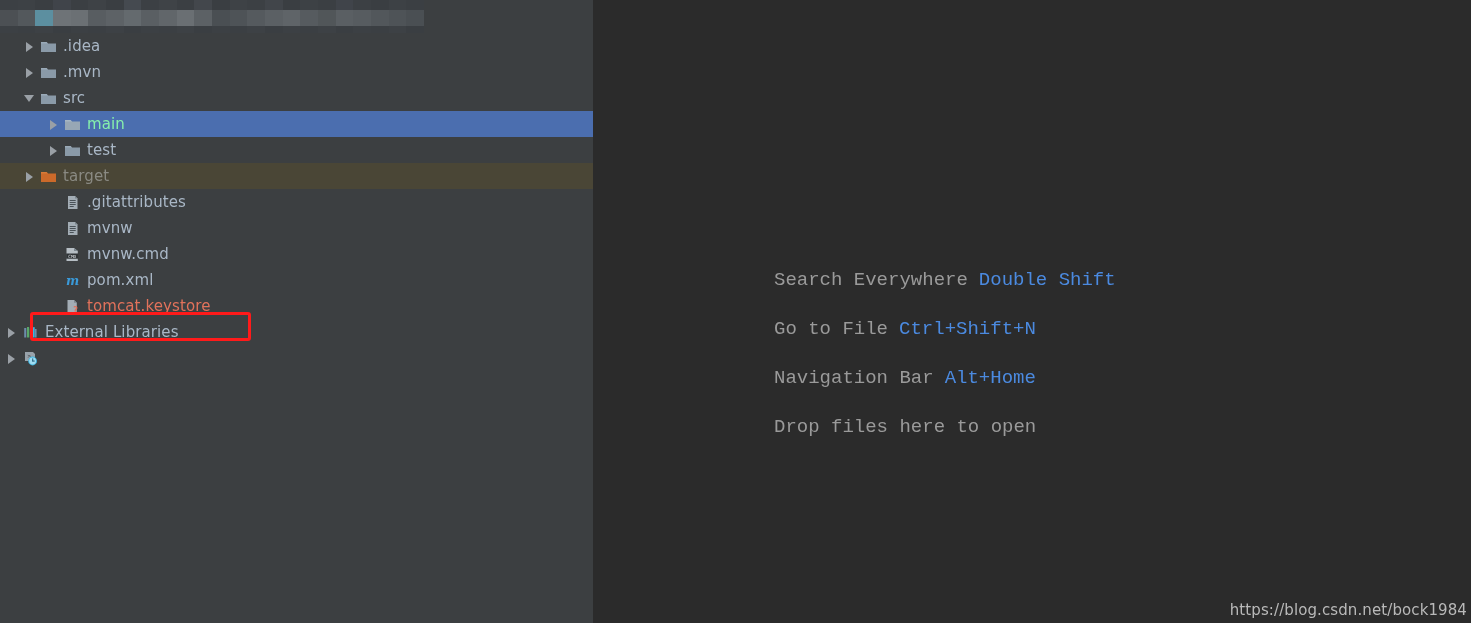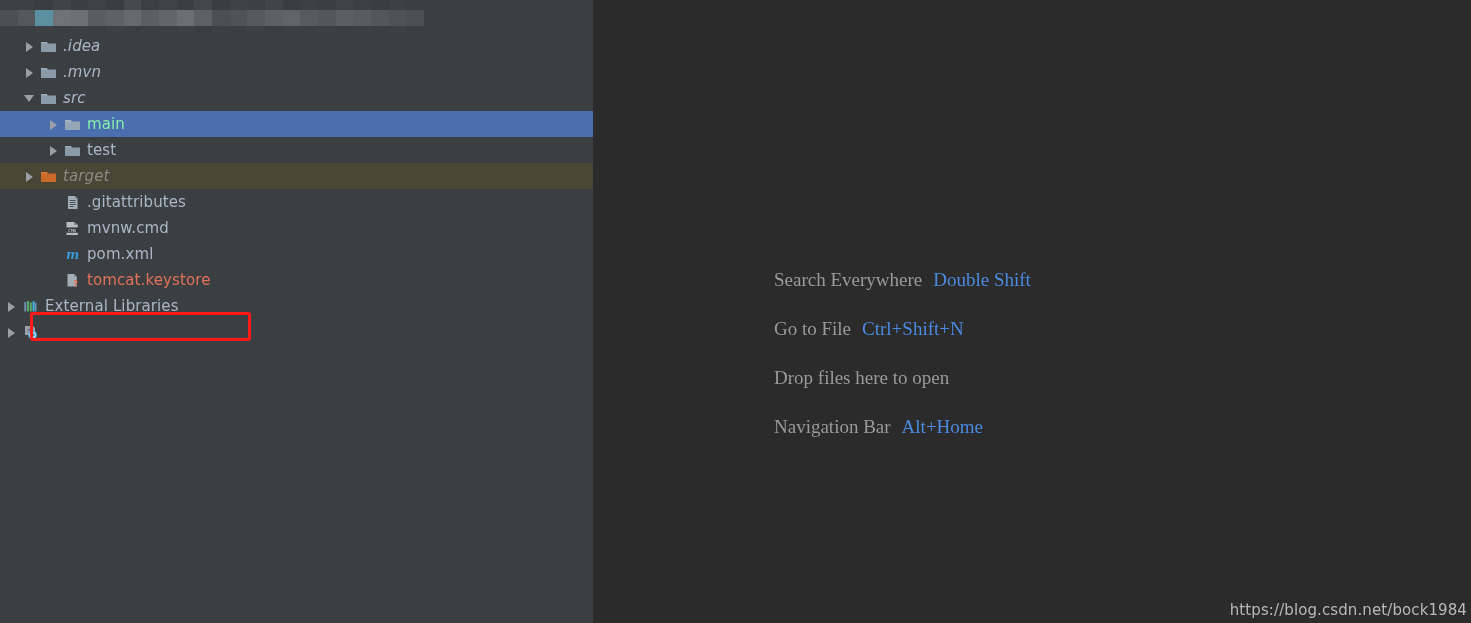--- a/index.html
+++ b/index.html
@@ -86,21 +86,21 @@
     height: 17px;
     flex: 0 0 17px;
     margin-right: 6px;
     position: relative;
     display: inline-block;
   }
   .icon svg { display: block; }
 
   
   .ind0 { padding-left: 6px; text-align: right; }
-  .ind1 { padding-left: 24px; font-style: italic; }
+  .ind1 { padding-left: 24px; }
   .ind2 { padding-left: 48px; }
 
   
   #keystore-highlight {
     position: absolute;
     left: 30px;
     top: 312px;
     width: 221px;
     height: 29px;
     border: 3px solid #ff1a1a;
@@ -137,21 +137,21 @@
     display: flex;
     flex-direction: column;
   }
   .hint {
     height: 49px;
     display: flex;
     align-items: center;
     white-space: nowrap;
     font-size: 19px;
     color: #9a9a9a;
-    font-family: Liberation Serif, serif;
+    font-family: Liberation Mono, monospace;
   }
   .hint .key {
     color: #4b8ae0;
     margin-left: 11px;
   }
 
   #watermark {
     position: absolute;
     right: 4px;
     bottom: 4px;
@@ -251,20 +251,34 @@
             <rect x="5.7" y="6" width="6" height="1" fill="#4a5258"></rect>
             <rect x="5.7" y="8" width="6" height="1" fill="#4a5258"></rect>
             <rect x="5.7" y="10" width="6" height="1" fill="#4a5258"></rect>
             <rect x="5.7" y="12" width="4" height="1" fill="#4a5258"></rect>
           </svg>
         </span>
         <span class="label">.gitattributes</span>
       </div>
 
 
+      <div class="row ind2">
+        <span class="arrow none"></span>
+        <span class="icon">
+          <svg width="17" height="17" viewBox="0 0 17 17">
+            <path d="M4 2 L11 2 L13.5 4.5 L13.5 15 L4 15 Z" fill="#a3adb5"></path>
+            <path d="M11 2 L13.5 4.5 L11 4.5 Z" fill="#7d8890"></path>
+            <rect x="5.7" y="6" width="6" height="1" fill="#4a5258"></rect>
+            <rect x="5.7" y="8" width="6" height="1" fill="#4a5258"></rect>
+            <rect x="5.7" y="10" width="6" height="1" fill="#4a5258"></rect>
+            <rect x="5.7" y="12" width="4" height="1" fill="#4a5258"></rect>
+          </svg>
+        </span>
+        <span class="label">mvnw</span>
+      </div>
 
       <div class="row ind2">
         <span class="arrow none"></span>
         <span class="icon">
           <svg width="17" height="17" viewBox="0 0 17 17">
             <path d="M2.5 2 L10 2 L13.8 5 L13.8 15 L2.5 15 Z" fill="#b6bec4"></path>
             <path d="M10 2 L13.8 5 L10 5 Z" fill="#7d8890"></path>
             <rect x="2.2" y="7.5" width="12" height="5.2" fill="#2f3336"></rect>
             <text x="8.2" y="11.8" font-size="4.3" fill="#dfe4e8" text-anchor="middle" font-family="DejaVu Sans Mono, monospace">CMD</text>
           </svg>
@@ -411,29 +425,29 @@
         <span class="action">Search Everywhere</span>
         <span class="key">Double Shift</span>
       </div>
 
       <div class="hint">
         <span class="action">Go to File</span>
         <span class="key">Ctrl+Shift+N</span>
       </div>
 
 
-      <div class="hint plain">
-        <span class="action">Drop files here to open</span>
-
-      </div>
-
       <div class="hint">
         <span class="action">Navigation Bar</span>
         <span class="key">Alt+Home</span>
       </div>
 
+      <div class="hint plain">
+        <span class="action">Drop files here to open</span>
+
+      </div>
+
     </div>
 
     <div id="watermark">https://blog.csdn.net/bock1984</div>
 
   </div>
 
 </div>
 
 </body></html>

